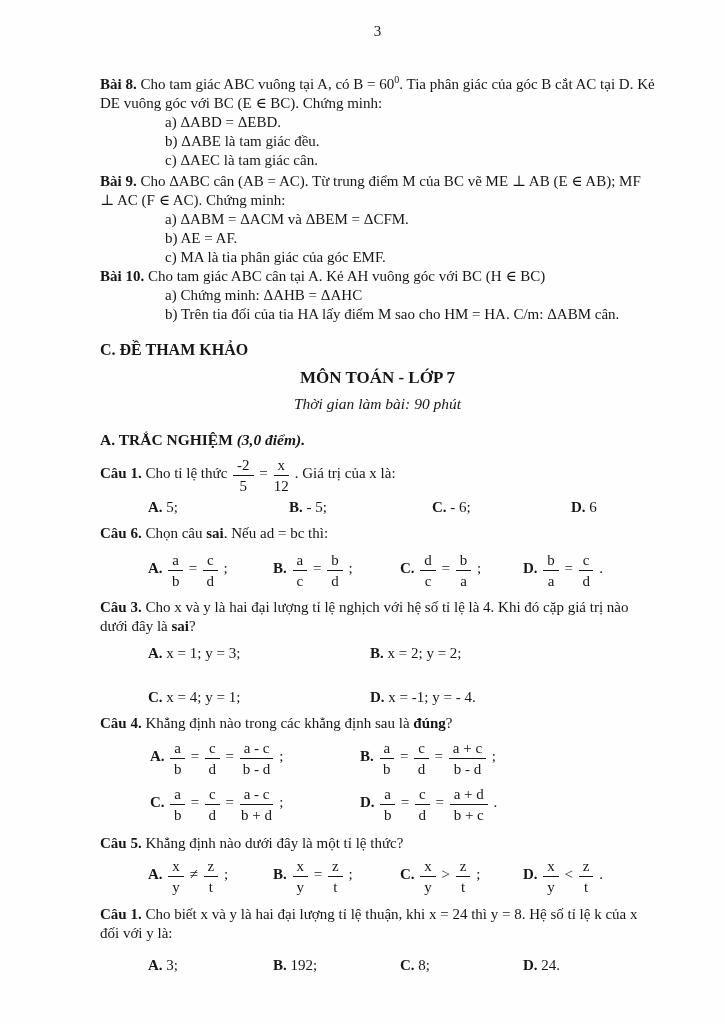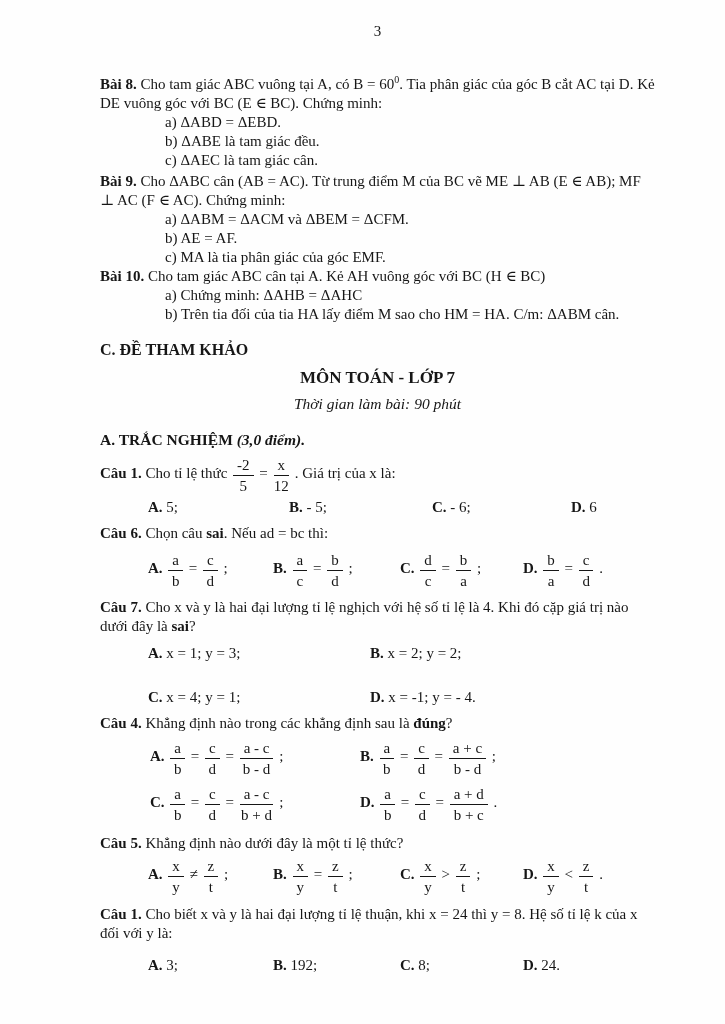--- a/index.html
+++ b/index.html
@@ -77,21 +77,21 @@
         <span class="cell c2" data-name="question-1-options-option-c"><b>C.</b> - 6;</span>
         <span class="cell c3" data-name="question-1-options-option-d"><b>D.</b> 6</span>
       </div>
       <div class="blk para" data-name="question-2-stem"><b>Câu 6.</b> Chọn câu <b>sai</b>. Nếu ad = bc thì:</div>
       <div class="blk opts4 ftall" data-name="question-2-options">
         <span class="cell c0" data-name="question-2-options-option-a"><b>A. </b><span class="frac" data-name="fraction"><span class="num">a</span><span class="den">b</span></span> = <span class="frac" data-name="fraction"><span class="num">c</span><span class="den">d</span></span> ;</span>
         <span class="cell c1" data-name="question-2-options-option-b"><b>B. </b><span class="frac" data-name="fraction"><span class="num">a</span><span class="den">c</span></span> = <span class="frac" data-name="fraction"><span class="num">b</span><span class="den">d</span></span> ;</span>
         <span class="cell c2" data-name="question-2-options-option-c"><b>C. </b><span class="frac" data-name="fraction"><span class="num">d</span><span class="den">c</span></span> = <span class="frac" data-name="fraction"><span class="num">b</span><span class="den">a</span></span> ;</span>
         <span class="cell c3" data-name="question-2-options-option-d"><b>D. </b><span class="frac" data-name="fraction"><span class="num">b</span><span class="den">a</span></span> = <span class="frac" data-name="fraction"><span class="num">c</span><span class="den">d</span></span> .</span>
       </div>
-      <div class="blk para" data-name="question-3-stem"><b>Câu 7.</b> Cho x và y là hai đại lượng tỉ lệ nghịch với hệ số tỉ lệ là 4. Khi đó cặp giá trị nào dưới đây là <b>sai</b>?</div>
+      <div class="blk para" data-name="question-3-stem"><b>Câu 3.</b> Cho x và y là hai đại lượng tỉ lệ nghịch với hệ số tỉ lệ là 4. Khi đó cặp giá trị nào dưới đây là <b>sai</b>?</div>
       <div class="blk opts2" data-name="question-3-options-row-1">
         <span class="cell c0" data-name="question-3-options-row-1-option-a"><b>A.</b> x = 1; y = 3;</span>
         <span class="cell c1" data-name="question-3-options-row-1-option-b"><b>B.</b> x = 2; y = 2;</span>
       </div>
       <div class="blk opts2" data-name="question-3-options-row-2">
         <span class="cell c0" data-name="question-3-options-row-2-option-a"><b>C.</b> x = 4; y = 1;</span>
         <span class="cell c1" data-name="question-3-options-row-2-option-b"><b>D.</b> x = -1; y = - 4.</span>
       </div>
       <div class="blk para" data-name="question-4-stem"><b>Câu 4.</b> Khẳng định nào trong các khẳng định sau là <b>đúng</b>?</div>
       <div class="blk opts2f ftall" data-name="question-4-options-row-1">

